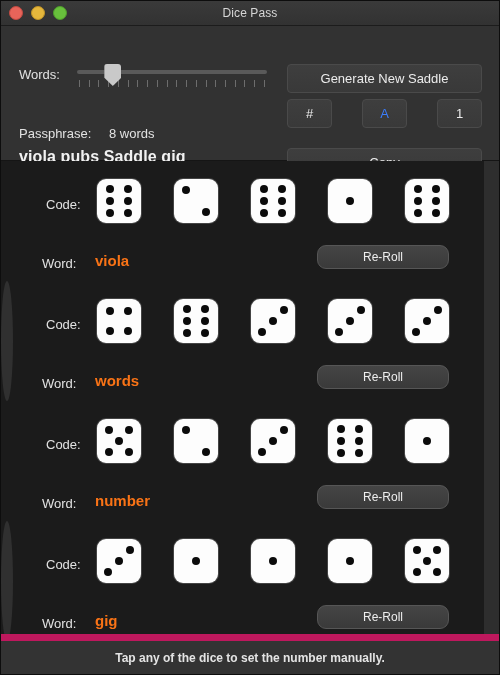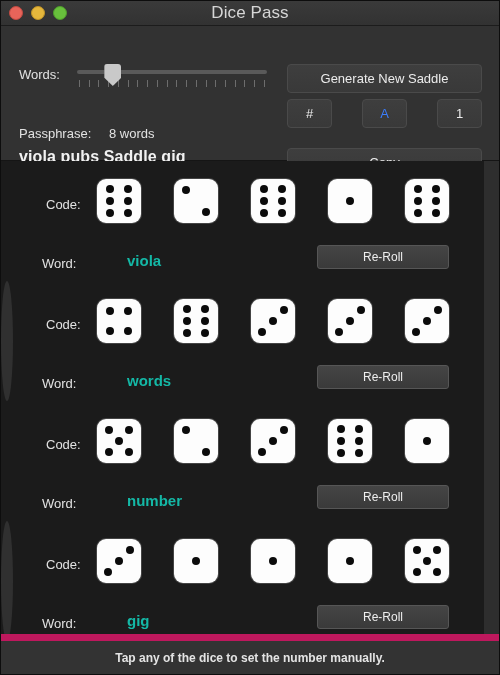--- a/index.html
+++ b/index.html
@@ -50,21 +50,21 @@
     border-radius: 50%;
     display: block;
   }
   .light.close  { background: #e8645a; border: 1px solid #c14a42; }
   .light.min    { background: #e5b73c; border: 1px solid #c09327; }
   .light.max    { background: #68c13c; border: 1px solid #4f9c2c; }
   .title-text {
     width: 100%;
     text-align: center;
     color: #d6d6d6;
-    font-size: 17px;
+    font-size: 12px;
     letter-spacing: 0.1px;
   }
 
   
   .top-panel {
     flex: 0 0 134px;
     position: relative;
     background: #323232;
     border-bottom: 1px solid #151515;
   }
@@ -218,35 +218,34 @@
     position: absolute;
     left: 41px;
     top: 95px;
     color: #e2e2e2;
     font-size: 13px;
   }
   .row-word-value {
     position: absolute;
     left: 94px;
     top: 91px;
-    color: #14b8a6;
+    color: #f97316;
     font-size: 15px;
     font-weight: bold;
-    margin-left: 32px;
   }
   .btn-reroll {
     position: absolute;
     left: 316px;
     top: 84px;
     width: 132px;
     height: 24px;
     font-size: 12px;
     background: linear-gradient(#454545, #3a3a3a);
     border: 1px solid #565656;
-    border-radius: 3px;
+    border-radius: 9px;
     color: #ededed;
   }
 
   .dice-strip {
     position: absolute;
     left: 96px;
     top: 18px;
     width: 368px;
     height: 48px;
   }

